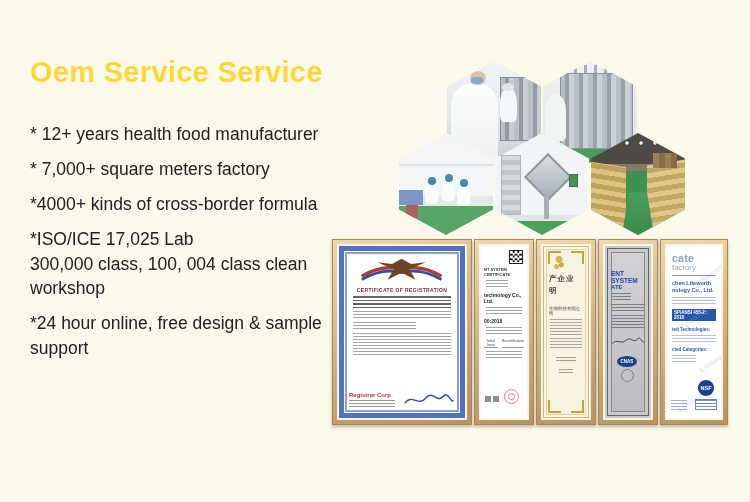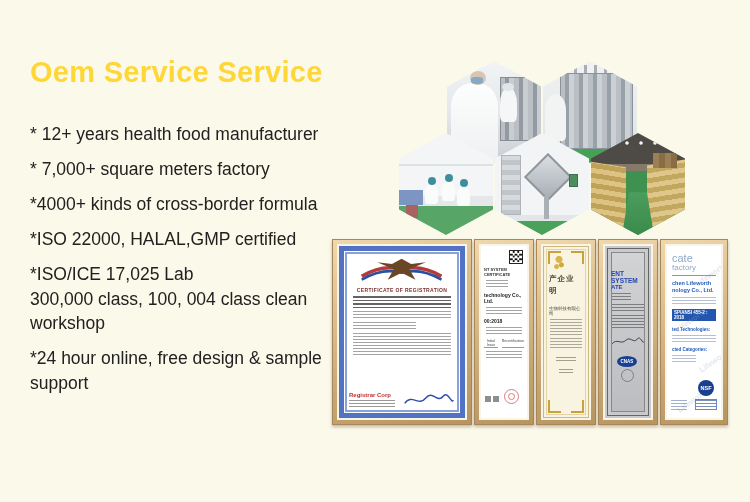--- a/index.html
+++ b/index.html
@@ -136,21 +136,21 @@
   .c4 .tl { margin:3px 1px 0; opacity:.6; }
   .c4-sig { width:34px; height:13px; margin-top:6px; }
   .cnas { width:20px; height:11px; background:#1b3f8f; border-radius:50%; color:#fff; font-size:4.5px;
           font-weight:bold; display:flex; align-items:center; justify-content:center; margin:4px 0 0 6px; }
   .c4-stamp { width:13px; height:13px; border:1px solid #555; border-radius:50%; margin:2px 0 0 10px; opacity:.6; }
 
   
   .c5 { padding:6px 5px; }
   .wm { position:absolute; font-size:8px; color:rgba(150,168,192,.28); transform:rotate(-35deg); font-weight:bold; }
   .wm1 { top:24px; left:26px; } .wm2 { top:70px; left:6px; } .wm3 { top:110px; left:30px; } .wm4 { top:150px; left:8px; }
-  .c5-title1 { font-size:11px; font-weight:normal; color:#8fa8c8; }
+  .c5-title1 { font-size:11px; font-weight:bold; color:#8fa8c8; }
   .c5-title2 { font-size:8px; color:#93a9c6; margin-top:-1px; }
   .c5-rule { height:1px; background:#2456b0; margin:3px 0 4px; opacity:.6; }
   .c5-co { font-size:5.5px; font-weight:bold; color:#1f5ab8; line-height:1.25; }
   .c5 .tl { margin:3px 0 0; opacity:.4; background:repeating-linear-gradient(180deg,#41629c 0 1px,transparent 1px 3px); }
   .c5-standard { display:inline-block; background:#2456b0; color:#fff; font-size:4.5px; font-weight:bold;
                  padding:1px 2px; margin-top:4px; }
   .c5-sec { font-size:4.5px; font-weight:bold; color:#1f5ab8; margin-top:4px; }
   .nsf { position:absolute; bottom:22px; right:7px; width:16px; height:16px; border-radius:50%;
          background:#1b3f8f; color:#fff; font-size:5.5px; font-weight:800;
          display:flex; align-items:center; justify-content:center; }
@@ -162,21 +162,20 @@
 </head>
 <body>
 
 <div class="canvas">
 
   <div class="page-title">Oem Service Service</div>
   <div class="bullets">
     <div class="bullet">* 12+ years health food manufacturer</div>
     <div class="bullet">* 7,000+ square meters factory</div>
     <div class="bullet">*4000+ kinds of cross-border formula</div>
-    <div class="bullet">*ISO 22000, HALAL,GMP certified</div>
     <div class="bullet">*ISO/ICE 17,025 Lab
 300,000 class, 100, 004 class clean
 workshop</div>
     <div class="bullet">*24 hour online, free design &amp; sample
 support</div>
   </div>
 
   <div class="hex hex1" aria-label="Workers in white cleanroom suits and blue masks operating filling equipment">
     <div class="h1-machine"></div>
     <div class="h1-person"></div>

